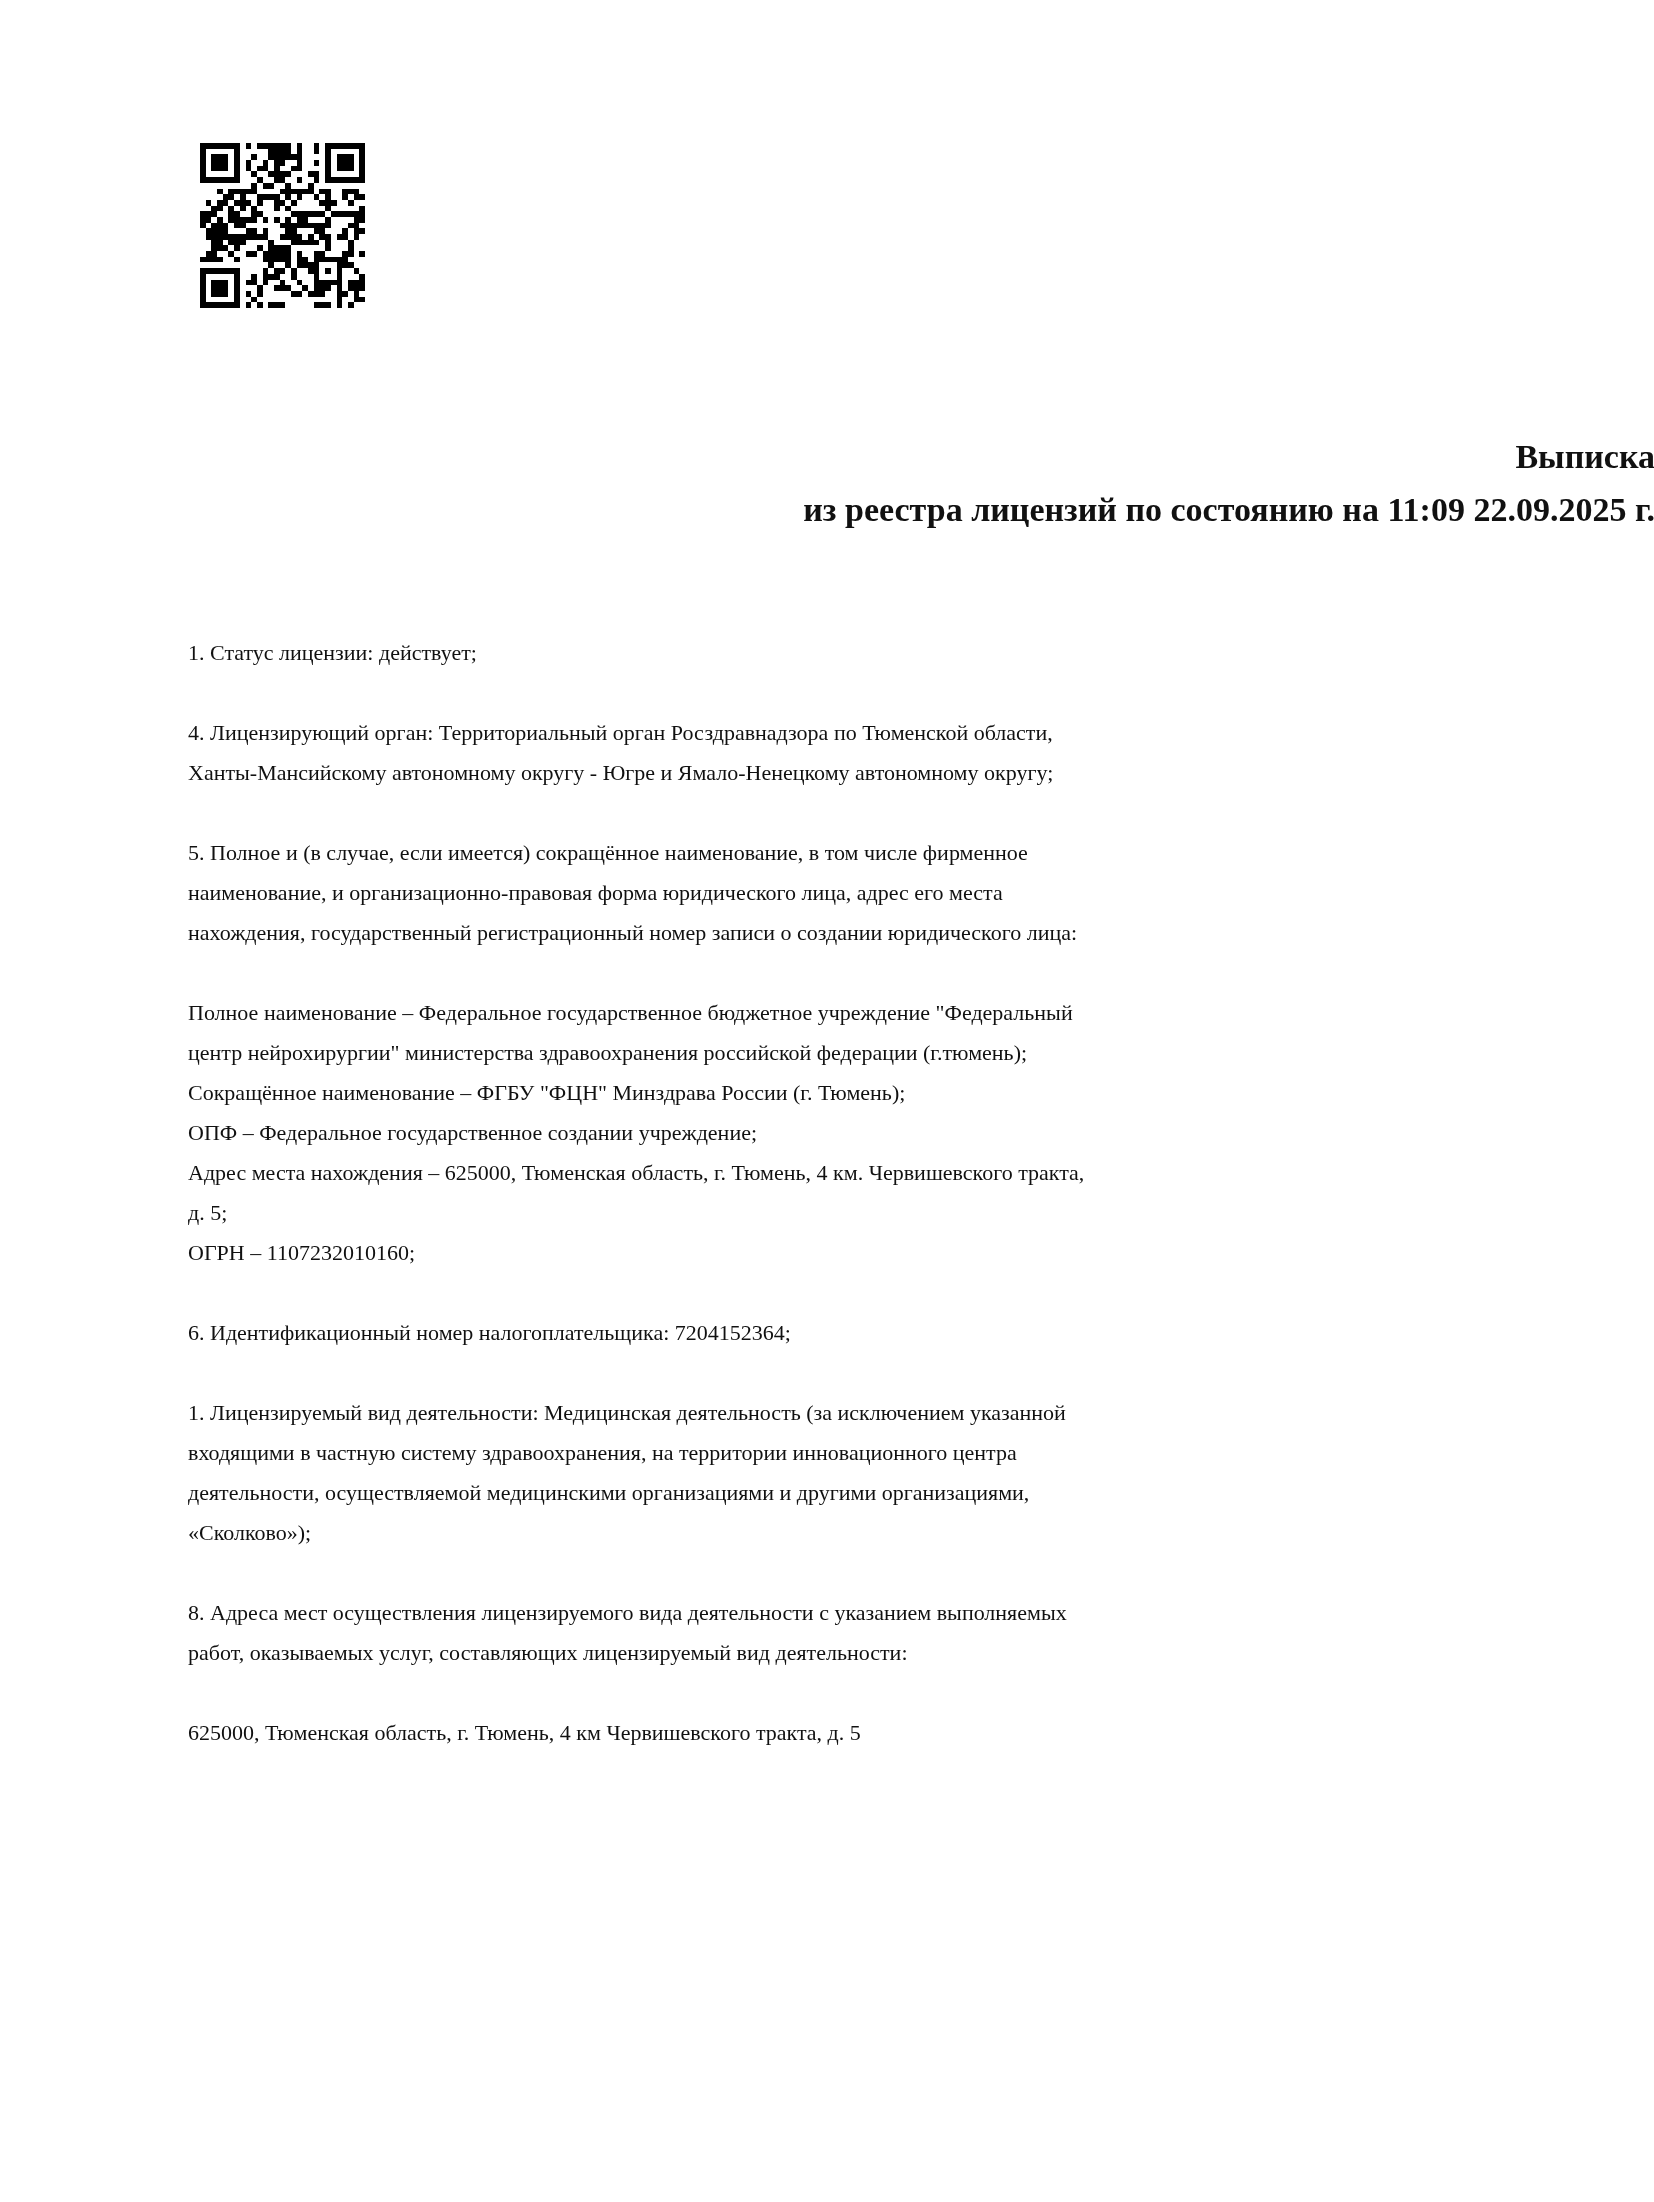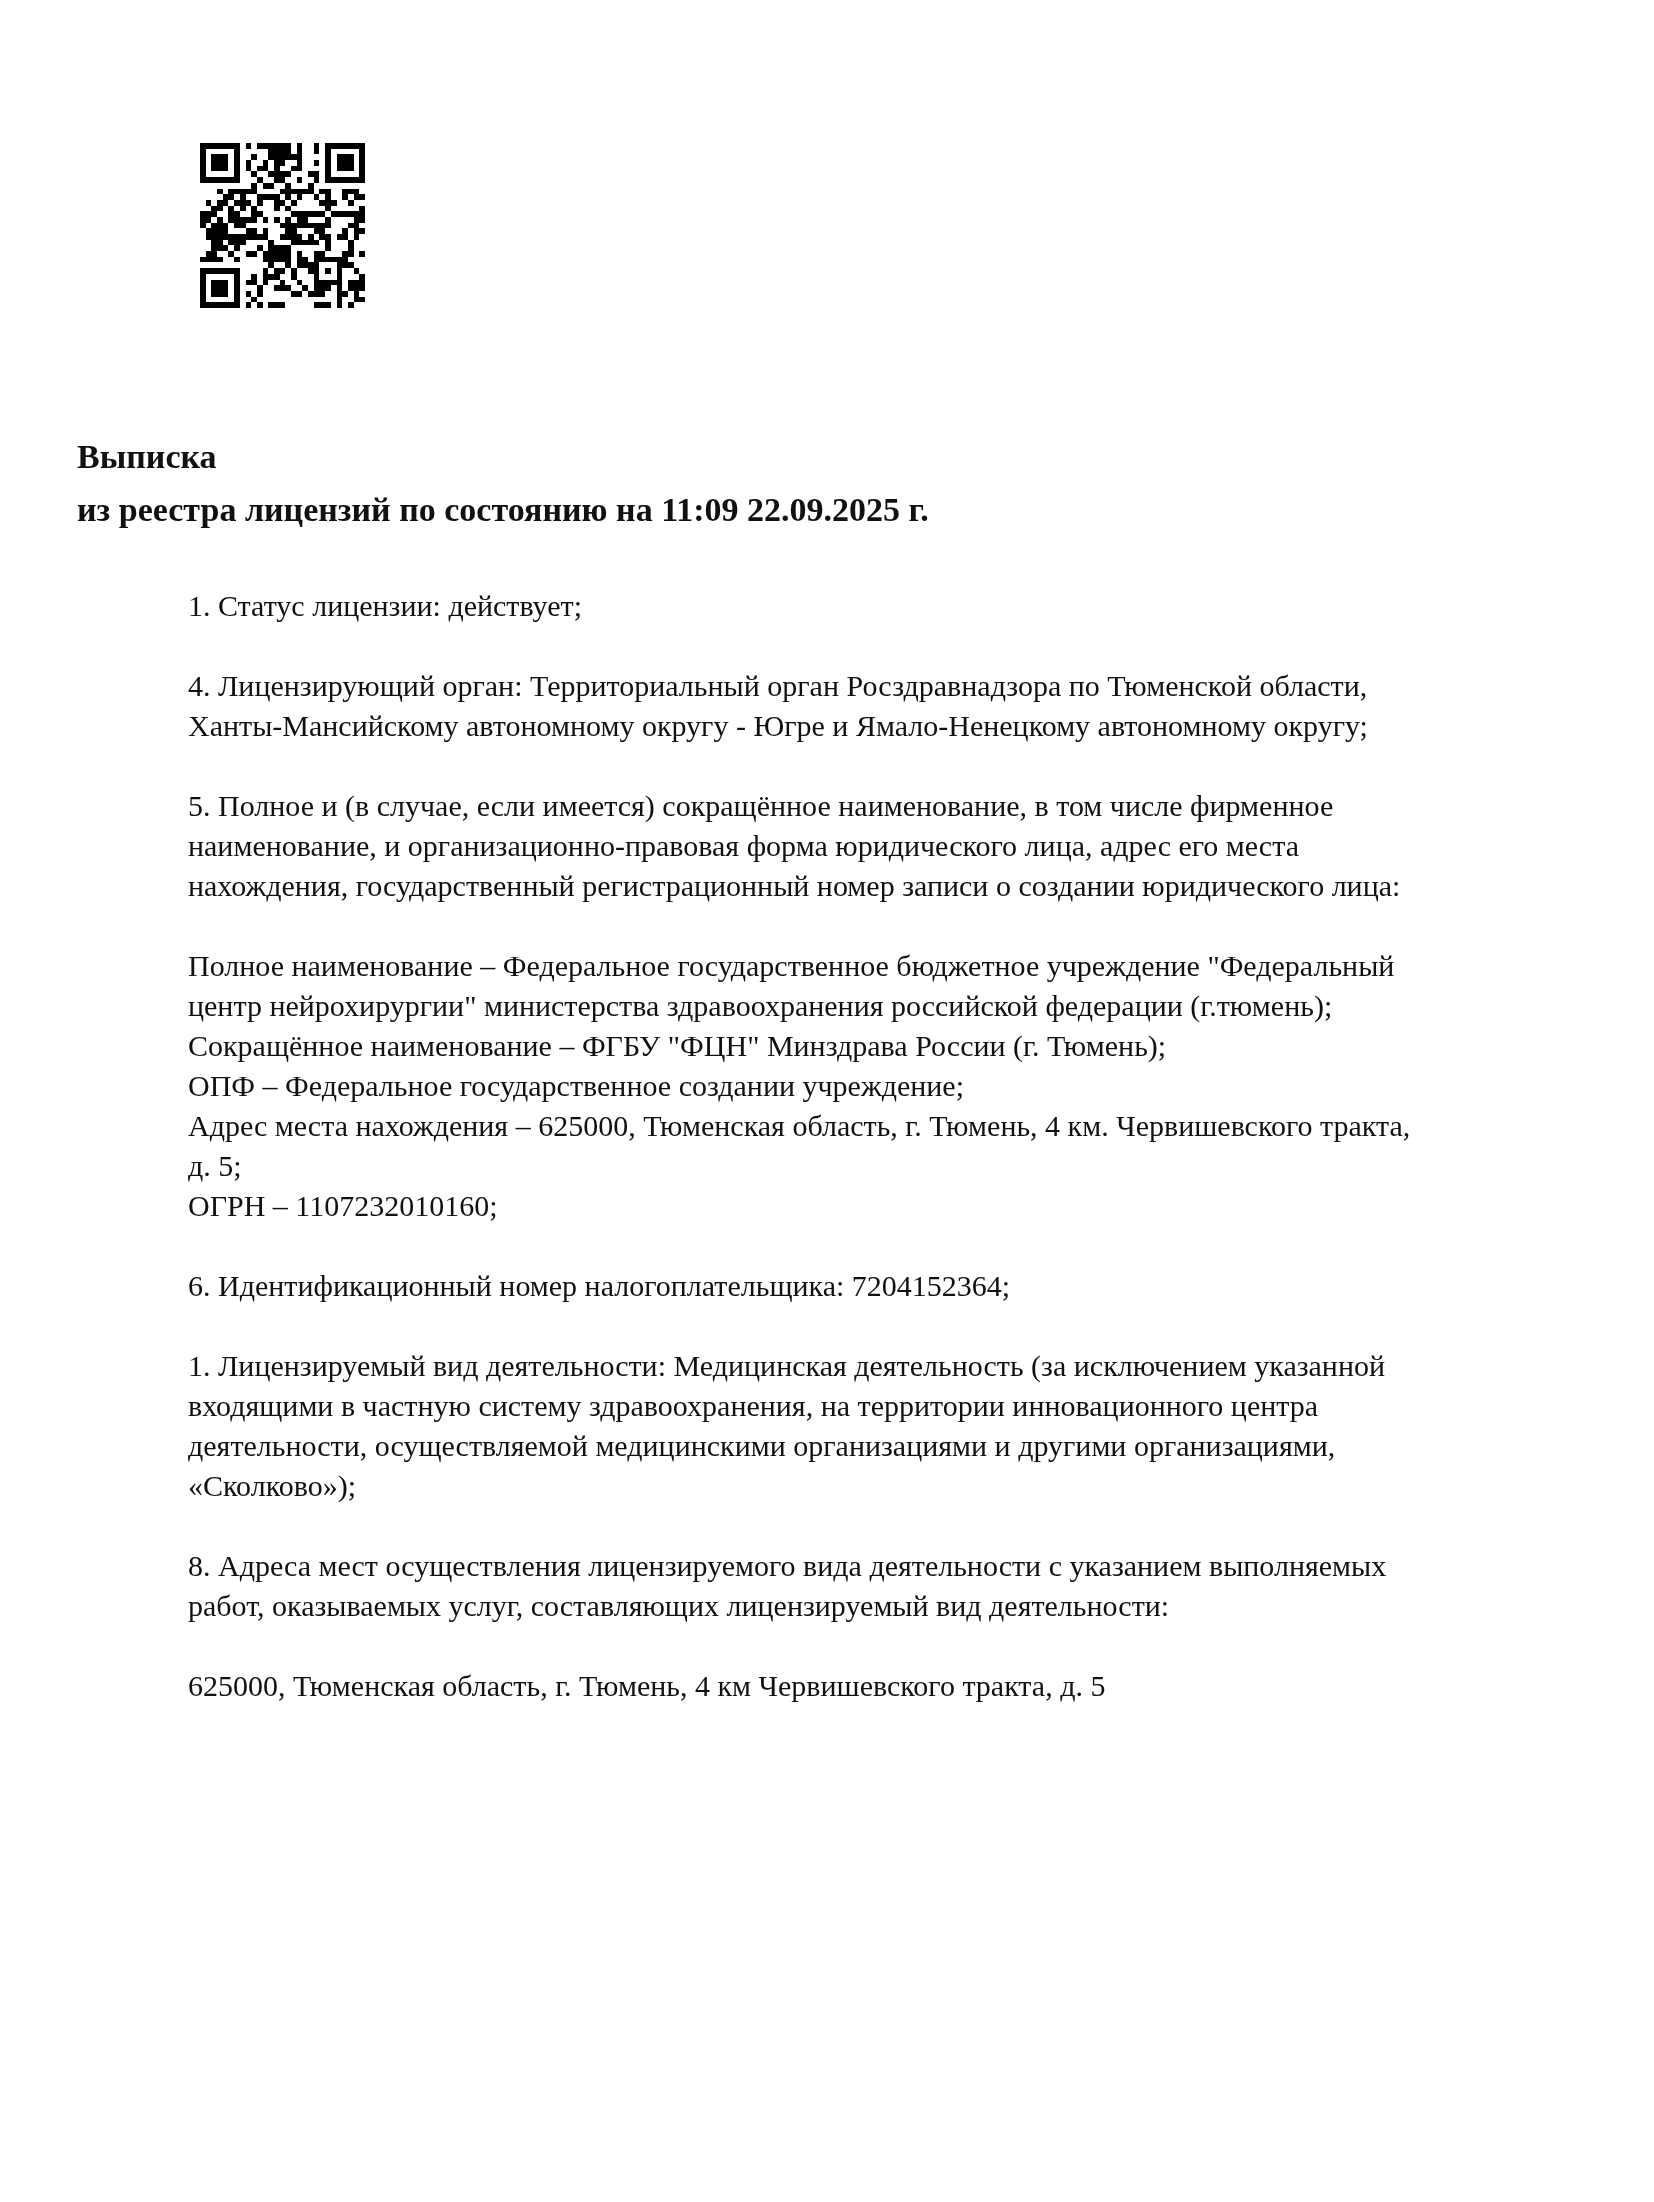--- a/index.html
+++ b/index.html
@@ -21,34 +21,34 @@
       top: 143px;
       width: 165px;
       height: 165px;
     }
     .qr svg { display: block; width: 100%; height: 100%; }
     .title-block {
       position: absolute;
       left: 0;
       top: 430px;
       width: 100%;
-      text-align: left;
+      text-align: right;
       padding-left: 77px;
       box-sizing: border-box;
       font-weight: bold;
       font-size: 34px;
       line-height: 53px;
     }
     .title-block div { white-space: nowrap; }
     .content {
       position: absolute;
       left: 188px;
-      top: 586px;
+      top: 633px;
       width: 1342px;
-      font-size: 30px;
+      font-size: 22px;
       line-height: 40px;
     }
     .para { margin: 0 0 40px 0; }
     .line { white-space: nowrap; }
   </style>
 </head>
 <body>
 
 <div class="qr">
   <svg id="qr-svg" viewBox="0 0 29 29" shape-rendering="crispEdges">

